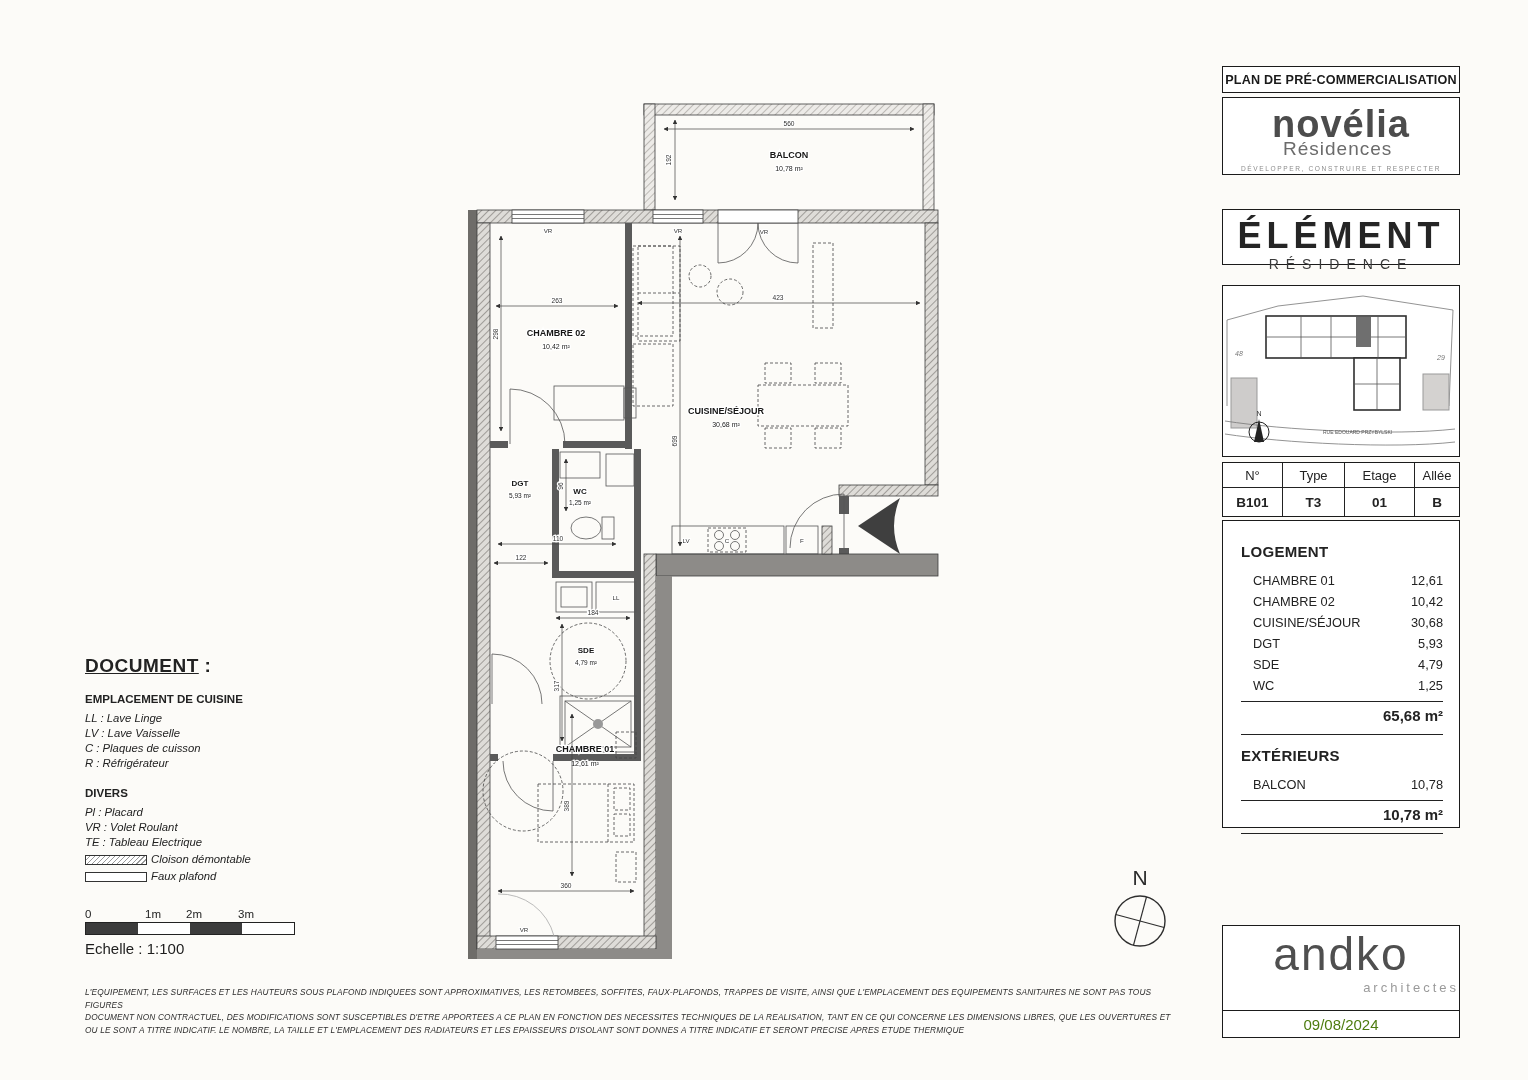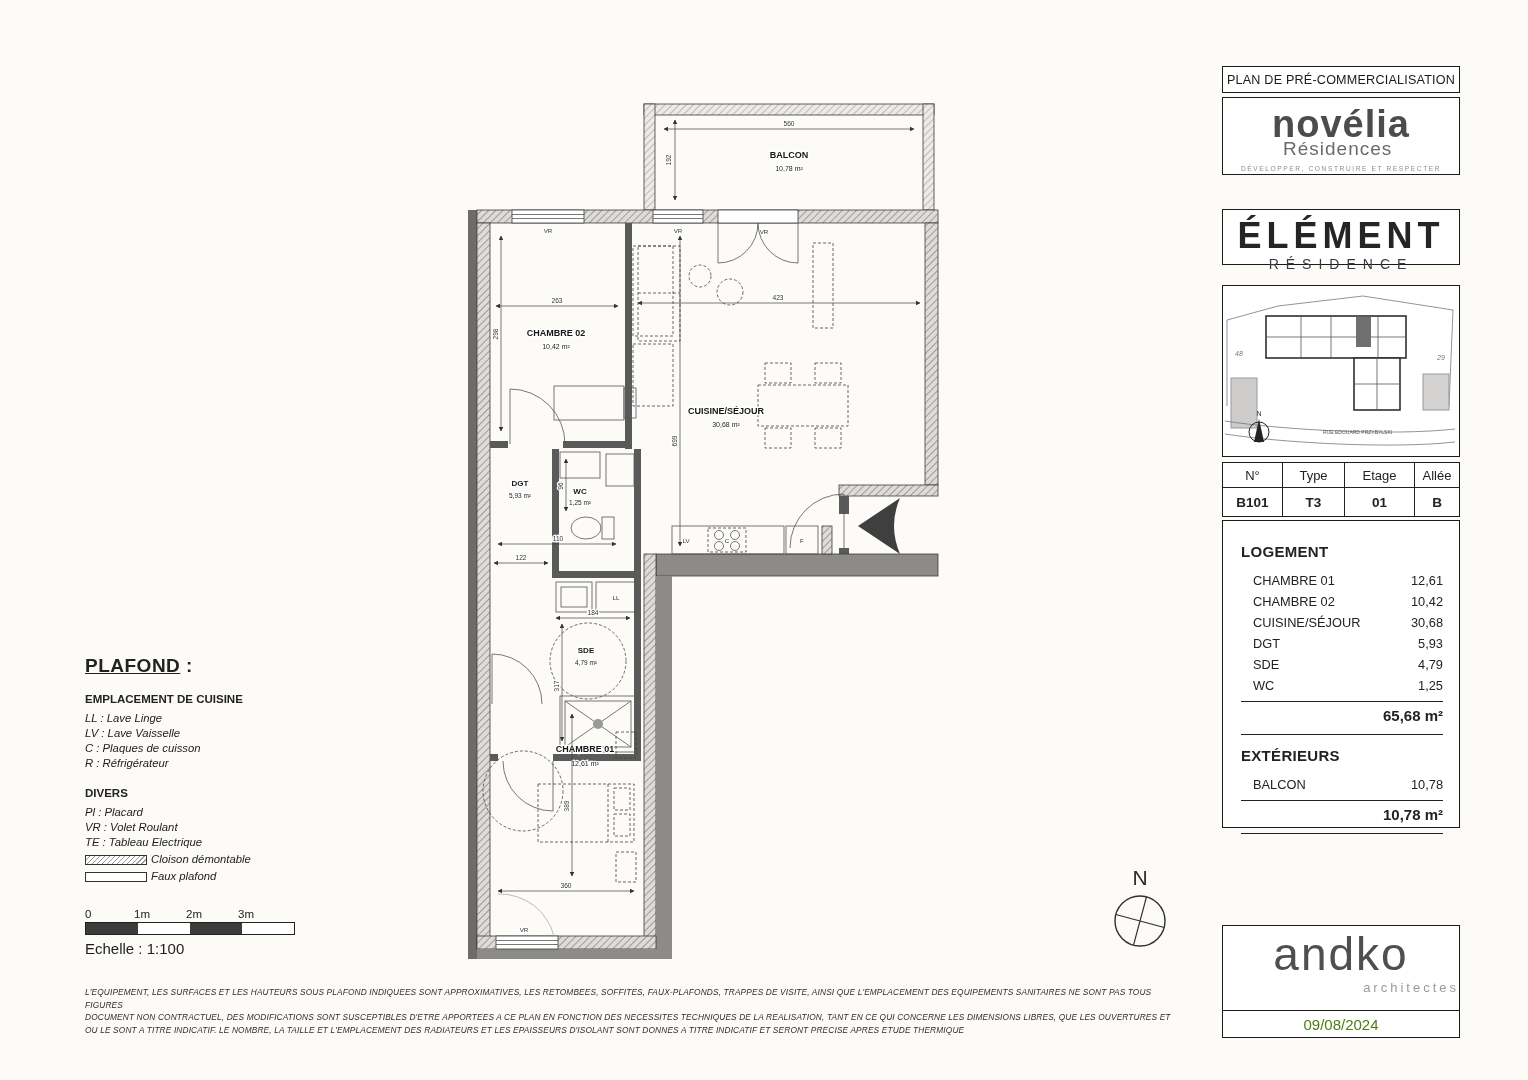--- a/index.html
+++ b/index.html
@@ -3,21 +3,21 @@
 <meta charset="utf-8">
 <style>
   html,body{margin:0;padding:0;}
   .page{position:relative;width:1528px;height:1080px;background:#fcfbf8;overflow:hidden;
         font-family:"Liberation Sans",sans-serif;color:#222;}
   .abs{position:absolute;}
   .box{position:absolute;left:1222px;width:238px;border:1.6px solid #1b1b1b;background:#fff;box-sizing:border-box;}
 
   
   .title-box{top:66px;height:27px;display:flex;align-items:center;justify-content:center;
-             font-size:12.6px;font-weight:normal;letter-spacing:.2px;color:#1a1a1a;}
+             font-size:12.6px;font-weight:bold;letter-spacing:.2px;color:#1a1a1a;}
   .novelia-box{top:97px;height:78px;text-align:center;padding-top:8px;}
   .novelia-name{font-size:38px;font-weight:bold;color:#4c4c4c;letter-spacing:1px;line-height:36px;}
   .novelia-sub{font-size:19px;color:#6b6b6b;letter-spacing:1px;margin-top:-4px;margin-left:60px;text-align:left;display:block;}
   .novelia-tag{font-size:6.6px;color:#8c8c8c;letter-spacing:1.6px;margin-top:5px;}
   .element-box{top:209px;height:56px;text-align:center;padding-top:8px;}
   .element-name{font-size:36px;font-weight:800;letter-spacing:5px;color:#252525;line-height:36px;}
   .element-sub{font-size:14px;letter-spacing:7px;color:#3a3a3a;margin-top:2px;}
   .map-box{top:285px;height:172px;padding:0;}
   .unit-table{top:462px;height:55px;display:grid;grid-template-columns:60px 62px 70px 1fr;grid-template-rows:25px 1fr;}
   .unit-table div{display:flex;align-items:center;justify-content:center;border-right:1.2px solid #222;border-bottom:1.2px solid #222;font-size:13px;}
@@ -276,21 +276,21 @@
   <div class="abs north">
     <div class="n">N</div>
     <svg width="62" height="62" viewBox="0 0 62 62">
       <circle cx="31" cy="31" r="25" fill="none" stroke="#2f2f2f" stroke-width="1.4"></circle>
       <line x1="37.5" y1="6.8" x2="24.5" y2="55.2" stroke="#2f2f2f" stroke-width="1.2"></line>
       <line x1="55.2" y1="37.5" x2="6.8" y2="24.5" stroke="#2f2f2f" stroke-width="1.2"></line>
     </svg>
   </div>
 
   <div class="abs legend">
-    <div class="legend-title"><span class="u">PLAFOND</span><span> :</span></div>
+    <div class="legend-title"><span class="u">DOCUMENT</span><span> :</span></div>
     <div class="legend-sec">EMPLACEMENT DE CUISINE</div>
     <div class="legend-item">LL : Lave Linge</div>
     <div class="legend-item">LV : Lave Vaisselle</div>
     <div class="legend-item">C : Plaques de cuisson</div>
     <div class="legend-item">R : Réfrigérateur</div>
     <div class="legend-sec">DIVERS</div>
     <div class="legend-item">Pl :  Placard</div>
     <div class="legend-item">VR : Volet Roulant</div>
     <div class="legend-item">TE : Tableau Electrique</div>
     <div class="swrow">
@@ -299,21 +299,21 @@
     </div>
     <div class="swrow">
       <span class="swatch plain"></span>
       <span class="legend-item">Faux plafond</span>
     </div>
   </div>
 
   <div class="abs scale">
     <div class="ticks">
       <span style="left:0">0</span>
-      <span style="left:49px">1m</span>
+      <span style="left:60px">1m</span>
       <span style="left:101px">2m</span>
       <span style="left:153px">3m</span>
     </div>
     <div class="bar">
       <i class="seg-d"></i>
         <i class="seg-w"></i>
         <i class="seg-d"></i>
         <i class="seg-w"></i>
     </div>
     <div class="echelle">Echelle : 1:100</div>

